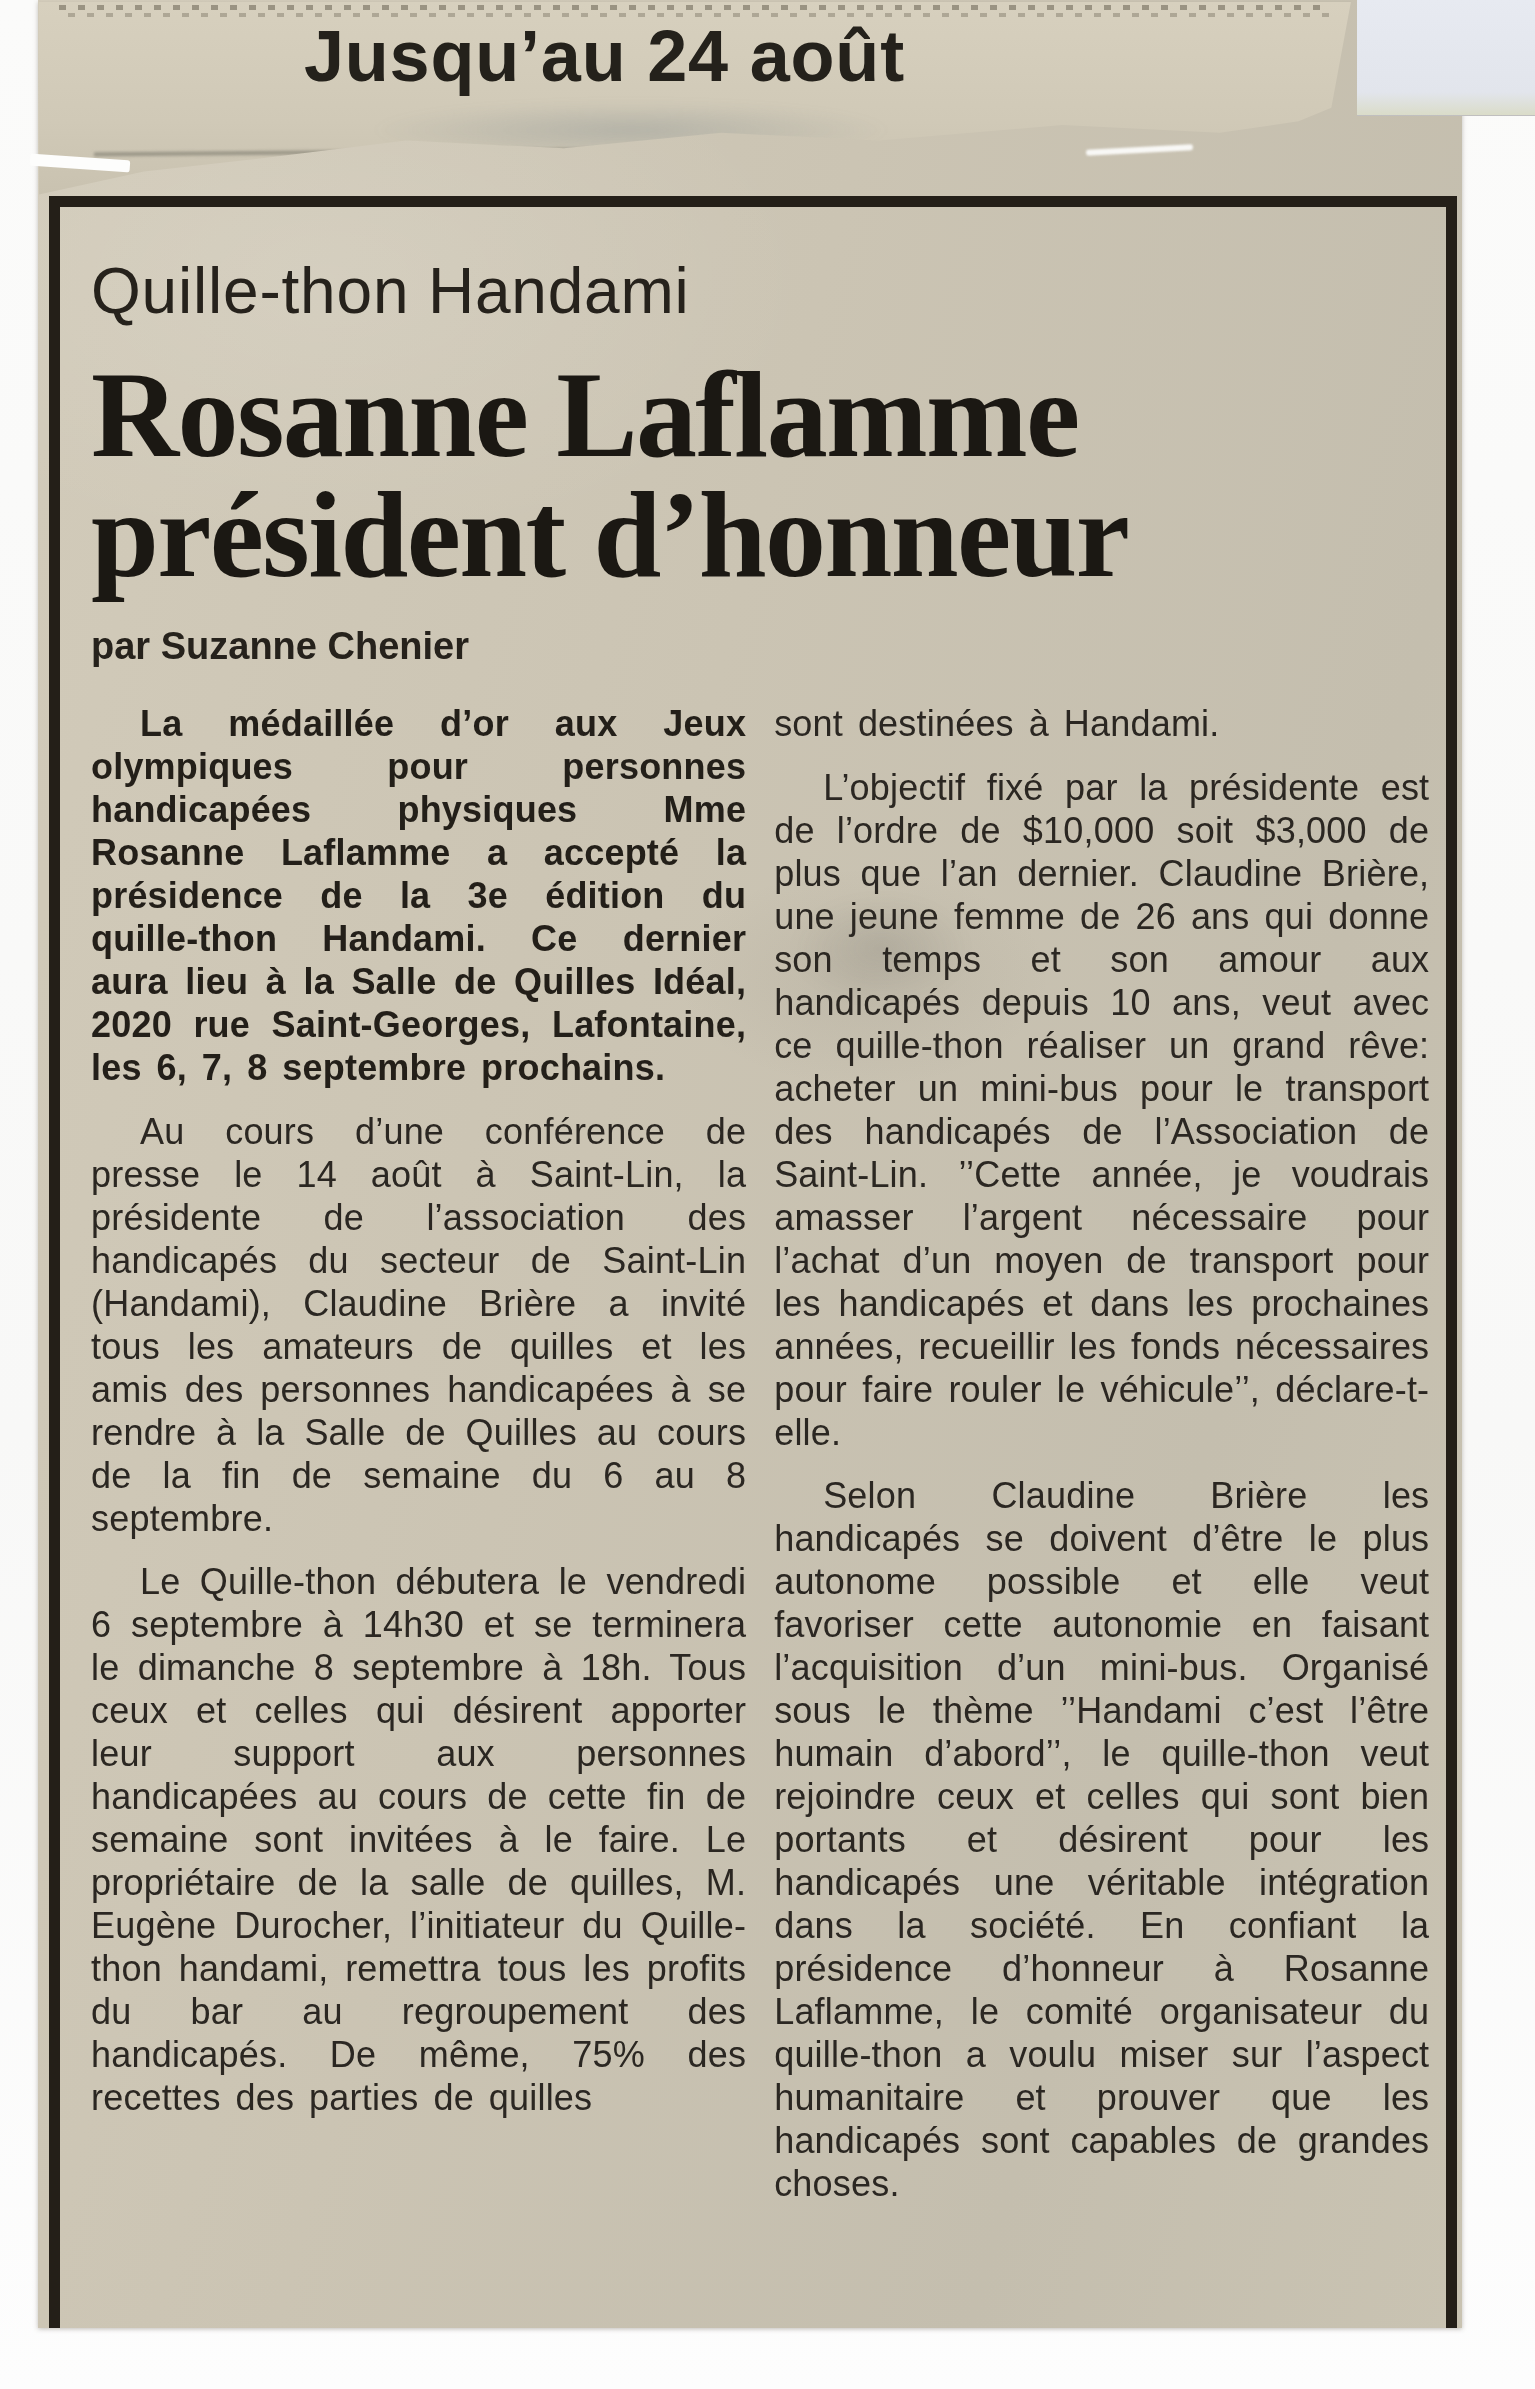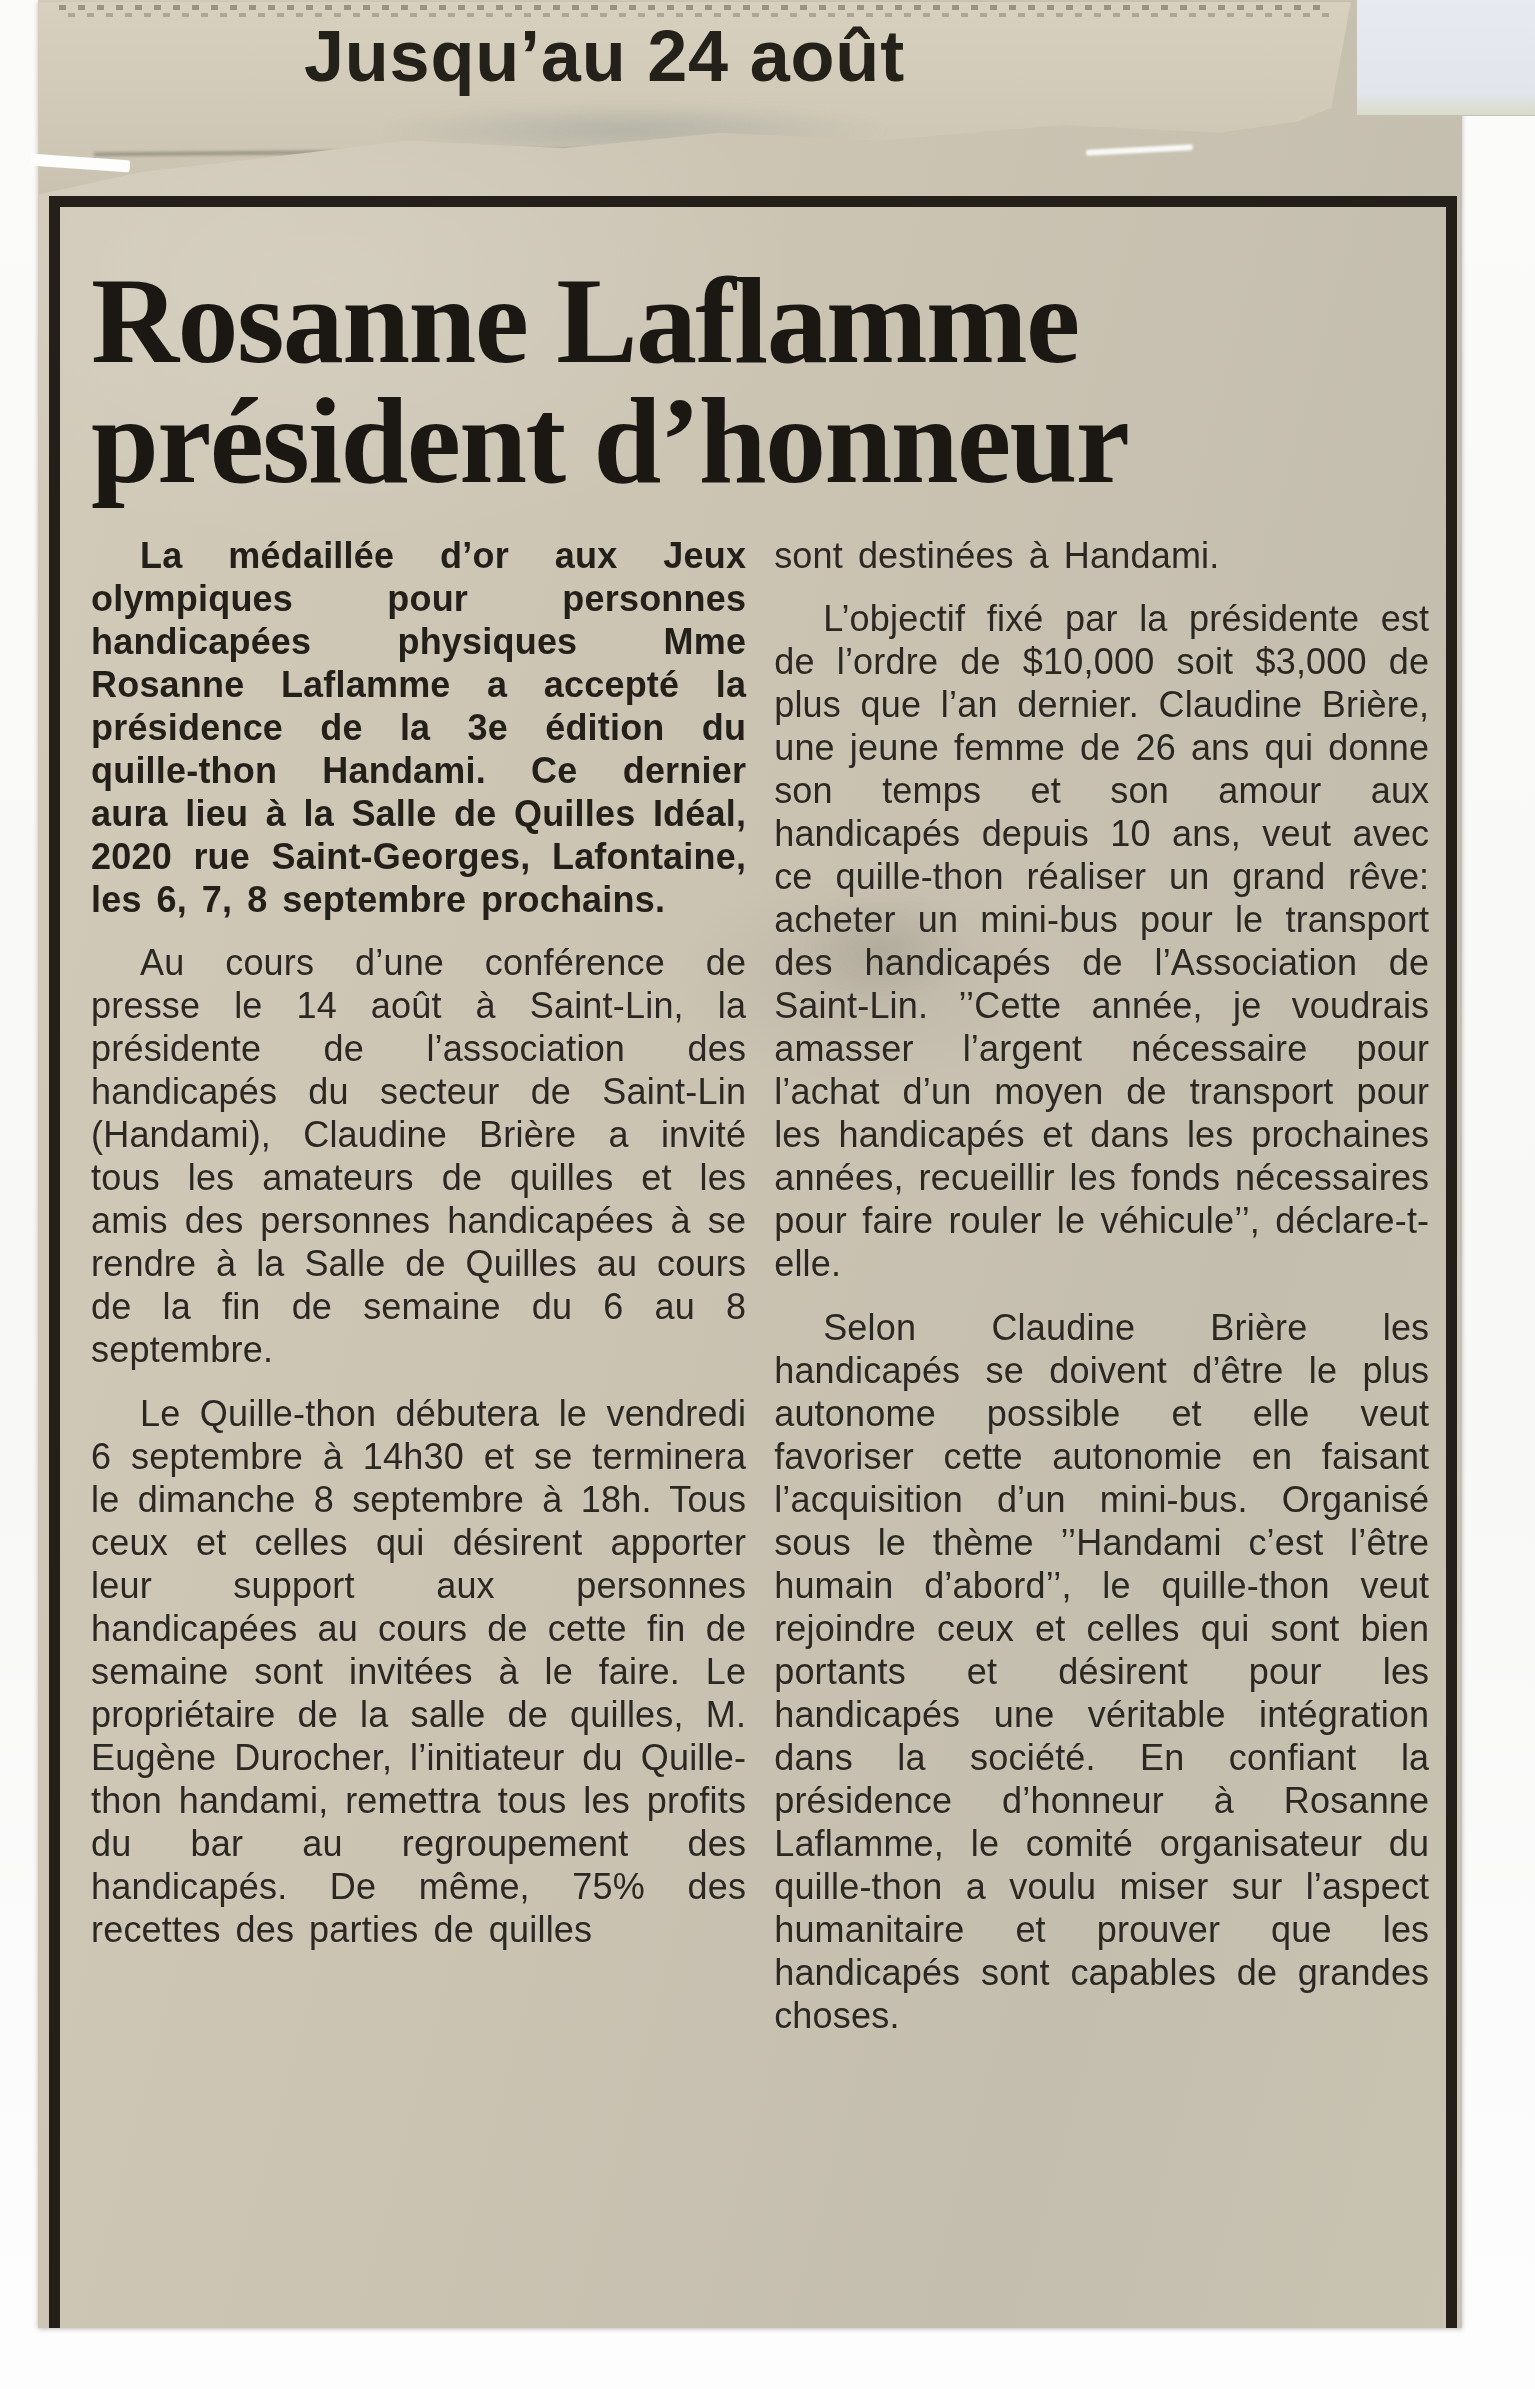--- a/index.html
+++ b/index.html
@@ -93,26 +93,28 @@
 </head>
 <body>
 
 <div class="page">
 
   <div class="paper-main">
     <div class="paper-grain"></div>
     <div class="paper-smudge"></div>
 
     <div class="border-box">
+      <div class="kicker">Quille-thon Handami</div>
 
       <h1 class="headline" style="margin:27px 0 0 0;">
         <span>Rosanne Laflamme</span>
         <span>président d’honneur</span>
       </h1>
 
+      <div class="byline">par Suzanne Chenier</div>
 
       <div class="columns">
         <div class="col">
           <p class="lead">La médaillée d’or aux Jeux olympiques pour personnes handicapées physiques Mme Rosanne Laflamme a accepté la présidence de la 3e édition du quille-thon Handami. Ce dernier aura lieu à la Salle de Quilles Idéal, 2020 rue Saint-Georges, Lafontaine, les 6, 7, 8 septembre prochains.</p>
           <p>Au cours d’une conférence de presse le 14 août à Saint-Lin, la présidente de l’association des handicapés du secteur de Saint-Lin (Handami), Claudine Brière a invité tous les amateurs de quilles et les amis des personnes handicapées à se rendre à la Salle de Quilles au cours de la fin de semaine du 6 au 8 septembre.</p>
           <p>Le Quille-thon débutera le vendredi 6 septembre à 14h30 et se terminera le dimanche 8 septembre à 18h. Tous ceux et celles qui désirent apporter leur support aux personnes handicapées au cours de cette fin de semaine sont invitées à le faire. Le propriétaire de la salle de quilles, M. Eugène Durocher, l’initiateur du Quille-thon handami, remettra tous les profits du bar au regroupement des handicapés. De même, 75% des recettes des parties de quilles</p>
         </div>
         <div class="col">
           <p class="noindent">sont destinées à Handami.</p>
           <p>L’objectif fixé par la présidente est de l’ordre de $10,000 soit $3,000 de plus que l’an dernier. Claudine Brière, une jeune femme de 26 ans qui donne son temps et son amour aux handicapés depuis 10 ans, veut avec ce quille-thon réaliser un grand rêve: acheter un mini-bus pour le transport des handicapés de l’Association de Saint-Lin. ’’Cette année, je voudrais amasser l’argent nécessaire pour l’achat d’un moyen de transport pour les handicapés et dans les prochaines années, recueillir les fonds nécessaires pour faire rouler le véhicule’’, déclare-t-elle.</p>

